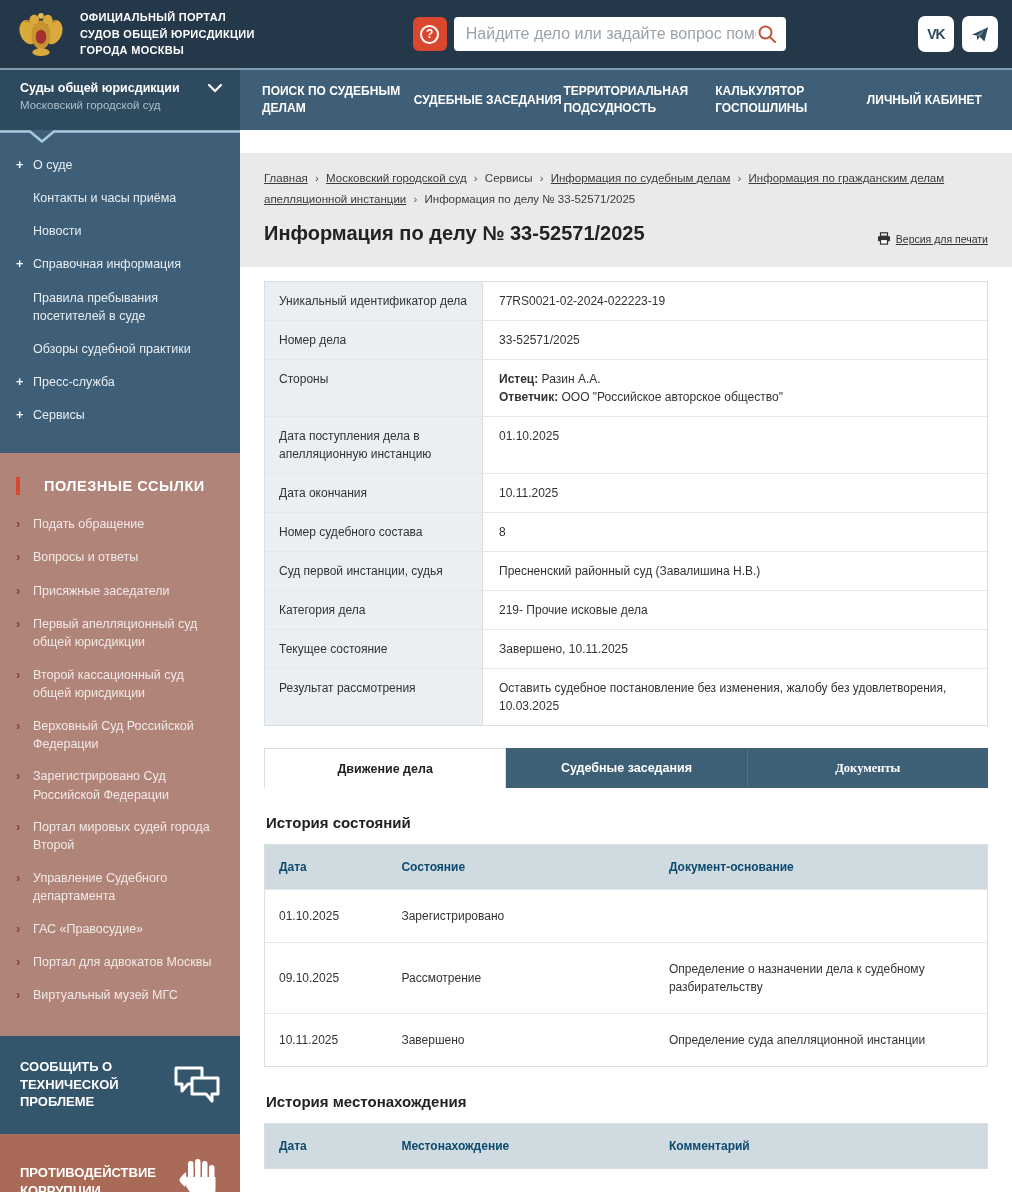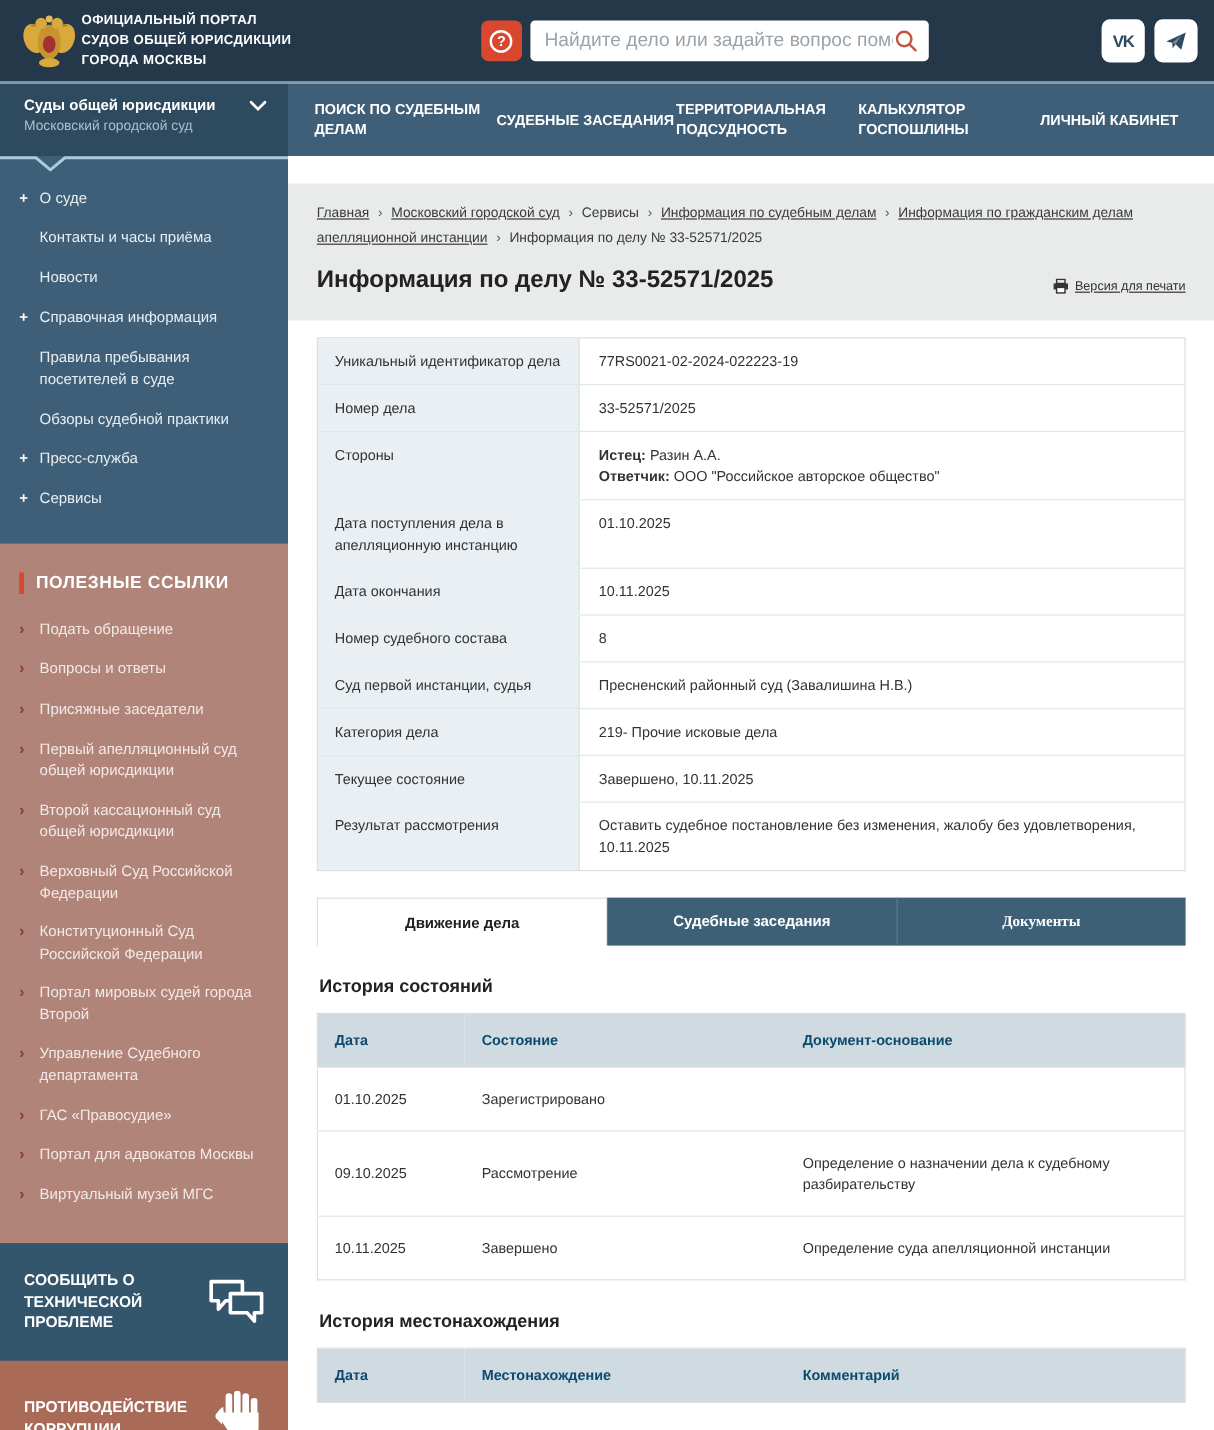--- a/index.html
+++ b/index.html
@@ -1,21 +1,21 @@
 <!DOCTYPE html>
 <html><head>
 <meta charset="utf-8">
 <style>
   * { margin:0; padding:0; box-sizing:border-box; }
   html,body { width:1012px; height:1192px; overflow:hidden; }
   body { font-family:"Liberation Sans", sans-serif; background:#fff; position:relative; }
 
   
   .top-header { height:68px; background:#24384a; display:flex; align-items:center; }
-  .brand { display:flex; align-items:flex-start; gap:4px; margin-left:18px; }
+  .brand { display:flex; align-items:flex-start; gap:16px; margin-left:18px; }
   .eagle { width:46px; height:50px; flex:none; }
   .brand-title { color:#fff; font-size:11px; font-weight:bold; line-height:1.5; letter-spacing:.3px; text-transform:uppercase; }
   .search-wrap { display:flex; align-items:center; gap:7px; margin-left:158px; }
   .help-btn { width:34px; height:34px; background:#d9472e; border:none; border-radius:6px; display:flex; align-items:center; justify-content:center; cursor:pointer; }
   .q-circle { width:19px; height:19px; border:2px solid #fff; border-radius:50%; color:#fff; font-size:12px; font-weight:bold; display:flex; align-items:center; justify-content:center; }
   .search-box { width:332px; height:34px; background:#fff; border-radius:4px; display:flex; align-items:center; padding:0 8px 0 12px; }
   .search-box input { flex:1; border:none; outline:none; font-size:16px; color:#444; font-family:"Liberation Sans",sans-serif; }
   .search-box input::placeholder { color:#9aa3aa; }
   .search-btn { background:none; border:none; cursor:pointer; display:flex; }
   .social { margin-left:auto; margin-right:14px; display:flex; gap:8px; }
@@ -33,21 +33,21 @@
 
   
   .body-row { display:flex; height:1062px; }
   .sidebar { width:240px; flex:none; background:#3e5f77; display:flex; flex-direction:column; position:relative; overflow:hidden; }
   .side-notch { position:absolute; top:0; left:0; }
   .side-menu { padding:26px 18px 14px 16px; }
   .sm-item { display:flex; color:#e8eef2; font-size:12.5px; line-height:1.45; margin-bottom:15px; cursor:pointer; }
   .sm-plus { width:17px; flex:none; color:#fff; font-weight:bold; }
 
   .useful { background:#b1847a; padding:20px 18px 16px 16px; }
-  .useful-head { display:flex; align-items:center; gap:10px; margin:4px 0 20px 0; }
+  .useful-head { display:flex; align-items:center; gap:24px; margin:4px 0 20px 0; }
   .useful-bar { width:4px; height:18px; background:#d9472e; flex:none; }
   .useful-title { color:#fff; font-size:14.5px; font-weight:bold; letter-spacing:.5px; }
   .ul-item { display:flex; color:#f2e9e6; font-size:12.5px; line-height:1.45; margin-bottom:14.5px; cursor:pointer; }
   .ul-arrow { width:17px; flex:none; color:#8d3a2d; font-weight:bold; font-size:13px; }
 
   .side-banner { padding:18px 18px 18px 20px; display:flex; align-items:center; justify-content:space-between; cursor:pointer; }
   .banner-tech { background:#33566d; min-height:98px; }
   .banner-corr { background:#a96a58; min-height:96px; }
   .banner-label { color:#fff; font-size:13px; font-weight:bold; line-height:1.35; text-transform:uppercase; max-width:130px; }
   .side-photo { flex:1; background:
@@ -222,21 +222,21 @@
       <div class="ul-item">
         <span class="ul-arrow">›</span>
         <span>Второй кассационный суд общей юрисдикции</span>
       </div>
       <div class="ul-item">
         <span class="ul-arrow">›</span>
         <span>Верховный Суд Российской Федерации</span>
       </div>
       <div class="ul-item">
         <span class="ul-arrow">›</span>
-        <span>Конституционный Суд Российской Федерации</span>
+        <span>Зарегистрировано Суд Российской Федерации</span>
       </div>
       <div class="ul-item">
         <span class="ul-arrow">›</span>
         <span>Портал мировых судей города Второй</span>
       </div>
       <div class="ul-item">
         <span class="ul-arrow">›</span>
         <span>Управление Судебного департамента</span>
       </div>
       <div class="ul-item">
@@ -343,21 +343,21 @@
         <div class="irow">
           <div class="ilabel">Категория дела</div>
           <div class="ival">219- Прочие исковые дела</div>
         </div>
         <div class="irow">
           <div class="ilabel">Текущее состояние</div>
           <div class="ival">Завершено, 10.11.2025</div>
         </div>
         <div class="irow">
           <div class="ilabel">Результат рассмотрения</div>
-          <div class="ival">Оставить судебное постановление без изменения, жалобу без удовлетворения, 10.11.2025</div>
+          <div class="ival">Оставить судебное постановление без изменения, жалобу без удовлетворения, 10.03.2025</div>
         </div>
       </div>
 
       <div class="tabs">
         <div class="tab tab-active">Движение дела</div>
         <div class="tab tab-dark">Судебные заседания</div>
         <div class="tab tab-dark">Документы</div>
       </div>
 
       <div class="section-title">История состояний</div>

